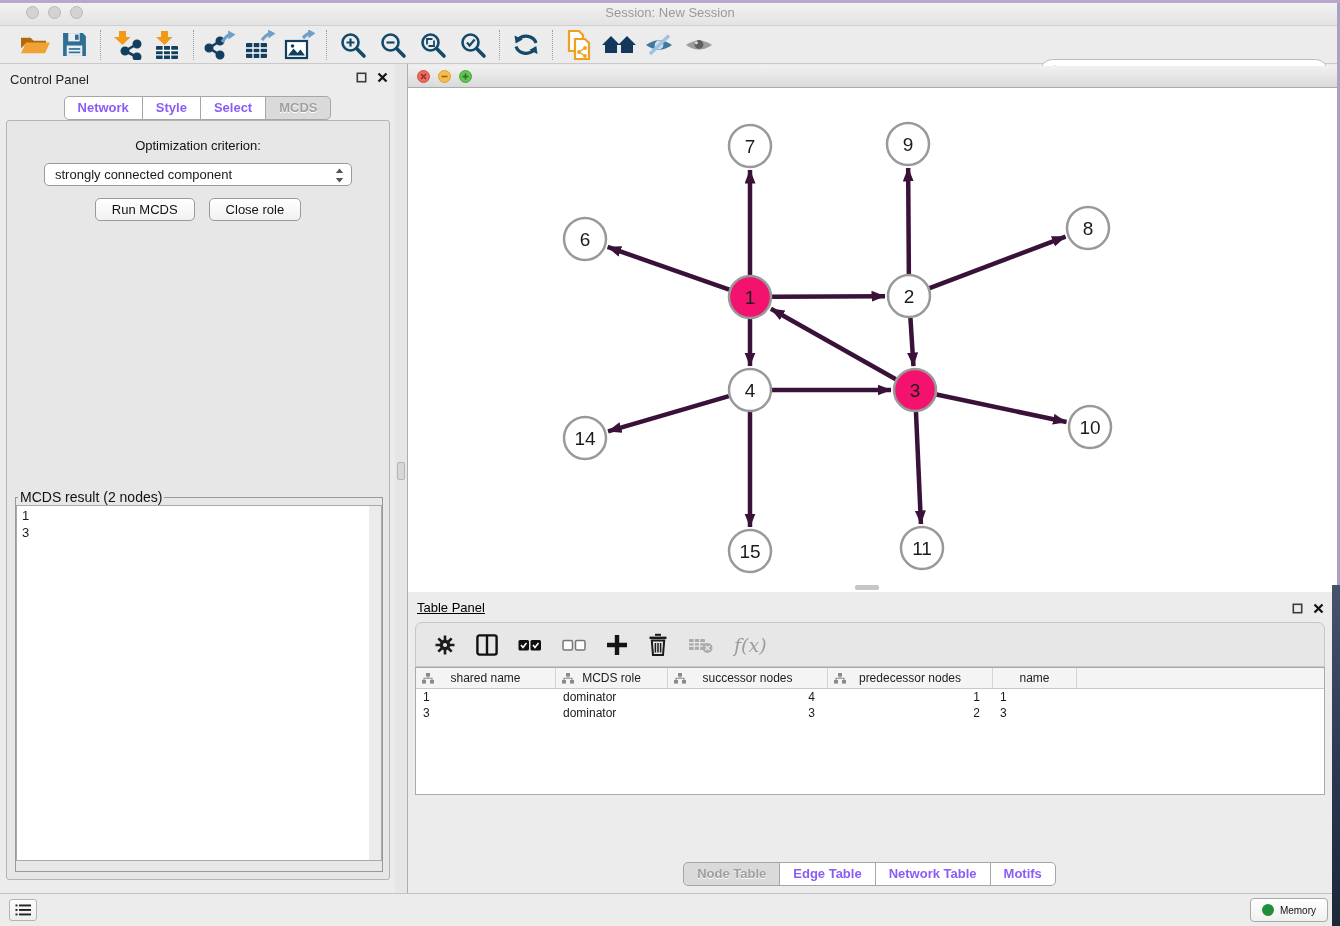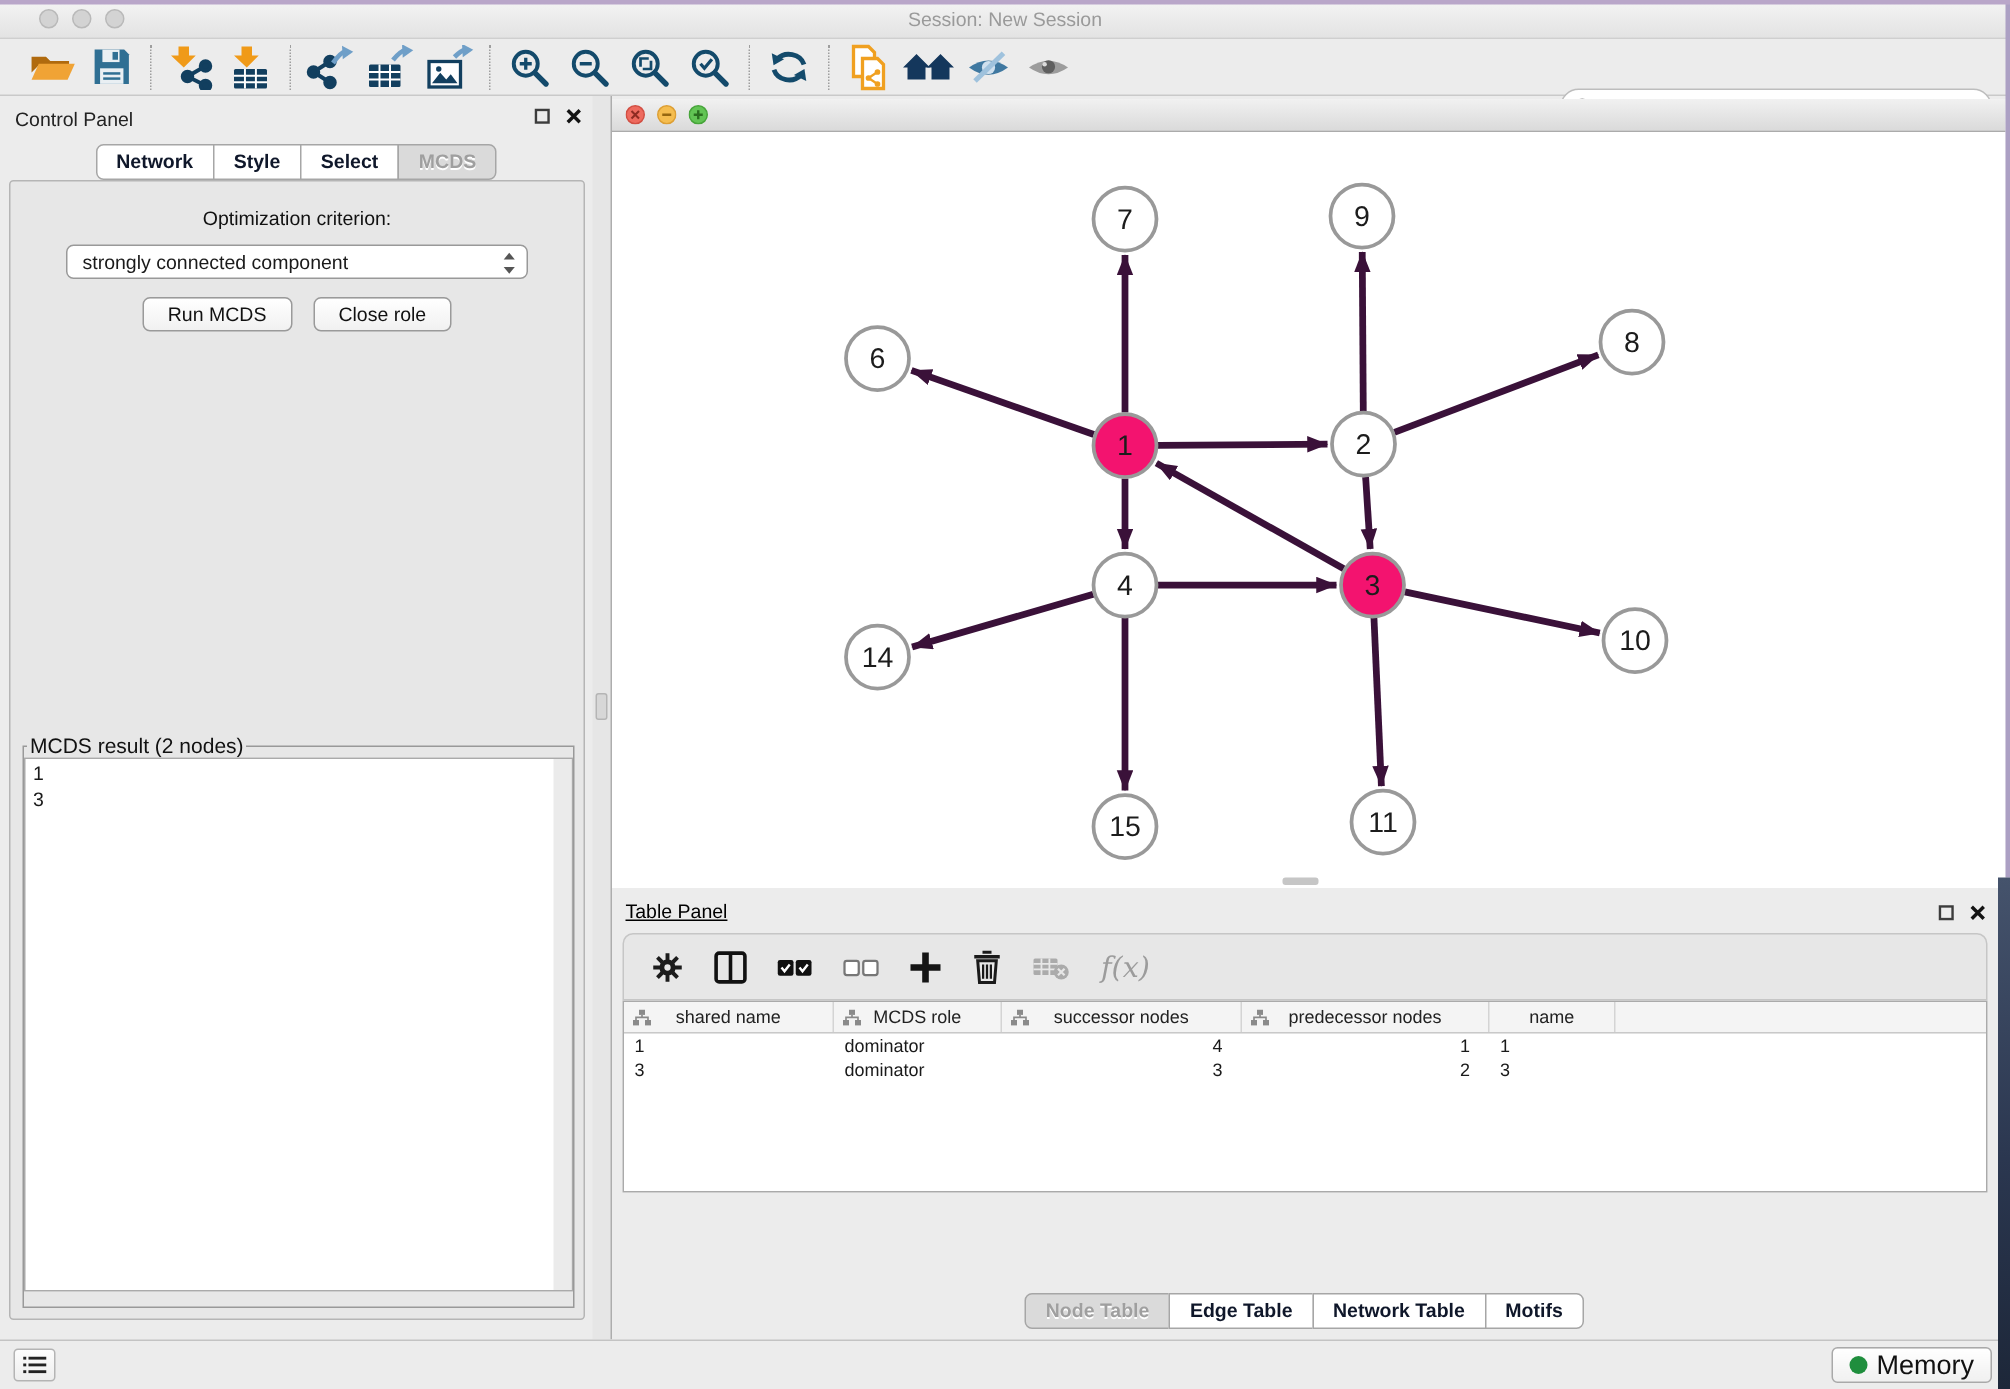--- a/index.html
+++ b/index.html
@@ -19,21 +19,21 @@
   .tbtn { display:flex; align-items:center; justify-content:center; width:40px; height:34px; cursor:default; }
   .sep { width:1px; height:30px; border-left:1px dotted #9e9e9e; margin:0 6px; }
   .search-wrap { position:absolute; right:12px; top:33px; width:288px; height:25px; background:#fff; border:1px solid #bdbdbd; border-radius:13px; display:flex; align-items:center; padding-left:8px; }
   .search-wrap input { border:none; outline:none; flex:1; font-size:13px; background:transparent; margin-left:5px; }
 
   
   .control-panel { left:0; top:64px; width:396px; height:829px; background:#ececec; }
   .cp-header { position:absolute; left:10px; top:8px; font-size:13px; color:#222; }
   .panel-icons { position:absolute; right:8px; top:8px; display:flex; gap:10px; align-items:center; }
   .cp-tabs { position:absolute; left:0; top:32px; width:100%; display:flex; justify-content:center; }
-  .tab { font-size:13px; font-weight:bold; padding:3px 13px 4px; background:#fff; border:1px solid #a6a6a6; margin-left:-1px; color:#0f172a; }
+  .tab { font-size:13px; font-weight:bold; padding:3px 13px 4px; background:#fff; border:1px solid #a6a6a6; margin-left:-1px; color:#8b5cf6; }
   .tab:first-child { border-radius:5px 0 0 5px; }
   .tab:last-child { border-radius:0 5px 5px 0; }
   .tab.active { background:#dadada; color:#9f9f9f; text-shadow:0 1px 0 #fff; }
   .cp-content { position:absolute; left:6px; top:56px; width:384px; height:760px; background:#e7e7e7; border:1px solid #b5b5b5; border-radius:3px; }
   .opt-label { margin-top:17px; text-align:center; font-size:13px; color:#111; }
   .criterion { position:relative; margin:10px auto 0; width:308px; height:23px; background:#fff; border:1px solid #999; border-radius:5px; font-size:13px; display:flex; align-items:center; padding-left:10px; }
   .criterion .chev { position:absolute; right:7px; top:4px; }
   .btn-row { display:flex; justify-content:center; gap:14px; margin-top:12px; }
   .push-btn { height:23px; padding:0 16px; font-size:13px; background:linear-gradient(#ffffff,#f1f1f1); border:1px solid #9a9a9a; border-radius:5px; color:#111; display:flex; align-items:center; }
   .result-box { position:absolute; left:8px; top:368px; width:368px; height:383px; border:1px solid #999; background:transparent; }
@@ -68,21 +68,21 @@
   .trow { display:flex; height:16px; font-size:12px; align-items:center; }
   .td { height:100%; display:flex; align-items:center; padding-left:7px; }
   .td.num { justify-content:flex-end; padding-right:13px; }
   .c0{width:140px;} .c1{width:112px;} .c2{width:160px;} .c3{width:165px;} .c4{width:84px;} .cfill{flex:1;border-right:none;}
   .fx { font-family:"DejaVu Serif", serif; font-style:italic; font-size:19px; color:#9c9c9c; }
   .tp-tabs { position:absolute; left:0; bottom:4px; width:100%; display:flex; justify-content:center; }
 
   
   .statusbar { left:0; top:893px; width:1340px; height:33px; background:#ececec; border-top:1px solid #c3c3c3; }
   .list-btn { position:absolute; left:9px; top:5px; width:28px; height:22px; background:linear-gradient(#fdfdfd,#eee); border:1px solid #b4b4b4; border-radius:3px; display:flex; align-items:center; justify-content:center; }
-  .memory-btn { position:absolute; right:12px; top:4px; height:24px; padding:0 11px; background:linear-gradient(#ffffff,#f0f0f0); border:1px solid #a9a9a9; border-radius:4px; display:flex; align-items:center; gap:6px; font-size:18px; color:#111;text-align:center; }
+  .memory-btn { position:absolute; right:12px; top:4px; height:24px; padding:0 11px; background:linear-gradient(#ffffff,#f0f0f0); border:1px solid #a9a9a9; border-radius:4px; display:flex; align-items:center; gap:6px; font-size:10px; color:#111;text-align:center; }
   .green-dot { width:12px; height:12px; border-radius:50%; background:#1f8e3d; }
 </style>
 </head>
 <body>
 
 <div class="abs titlebar">
   <div class="abs traffic-main">
     <span></span>
     <span></span>
     <span></span>

